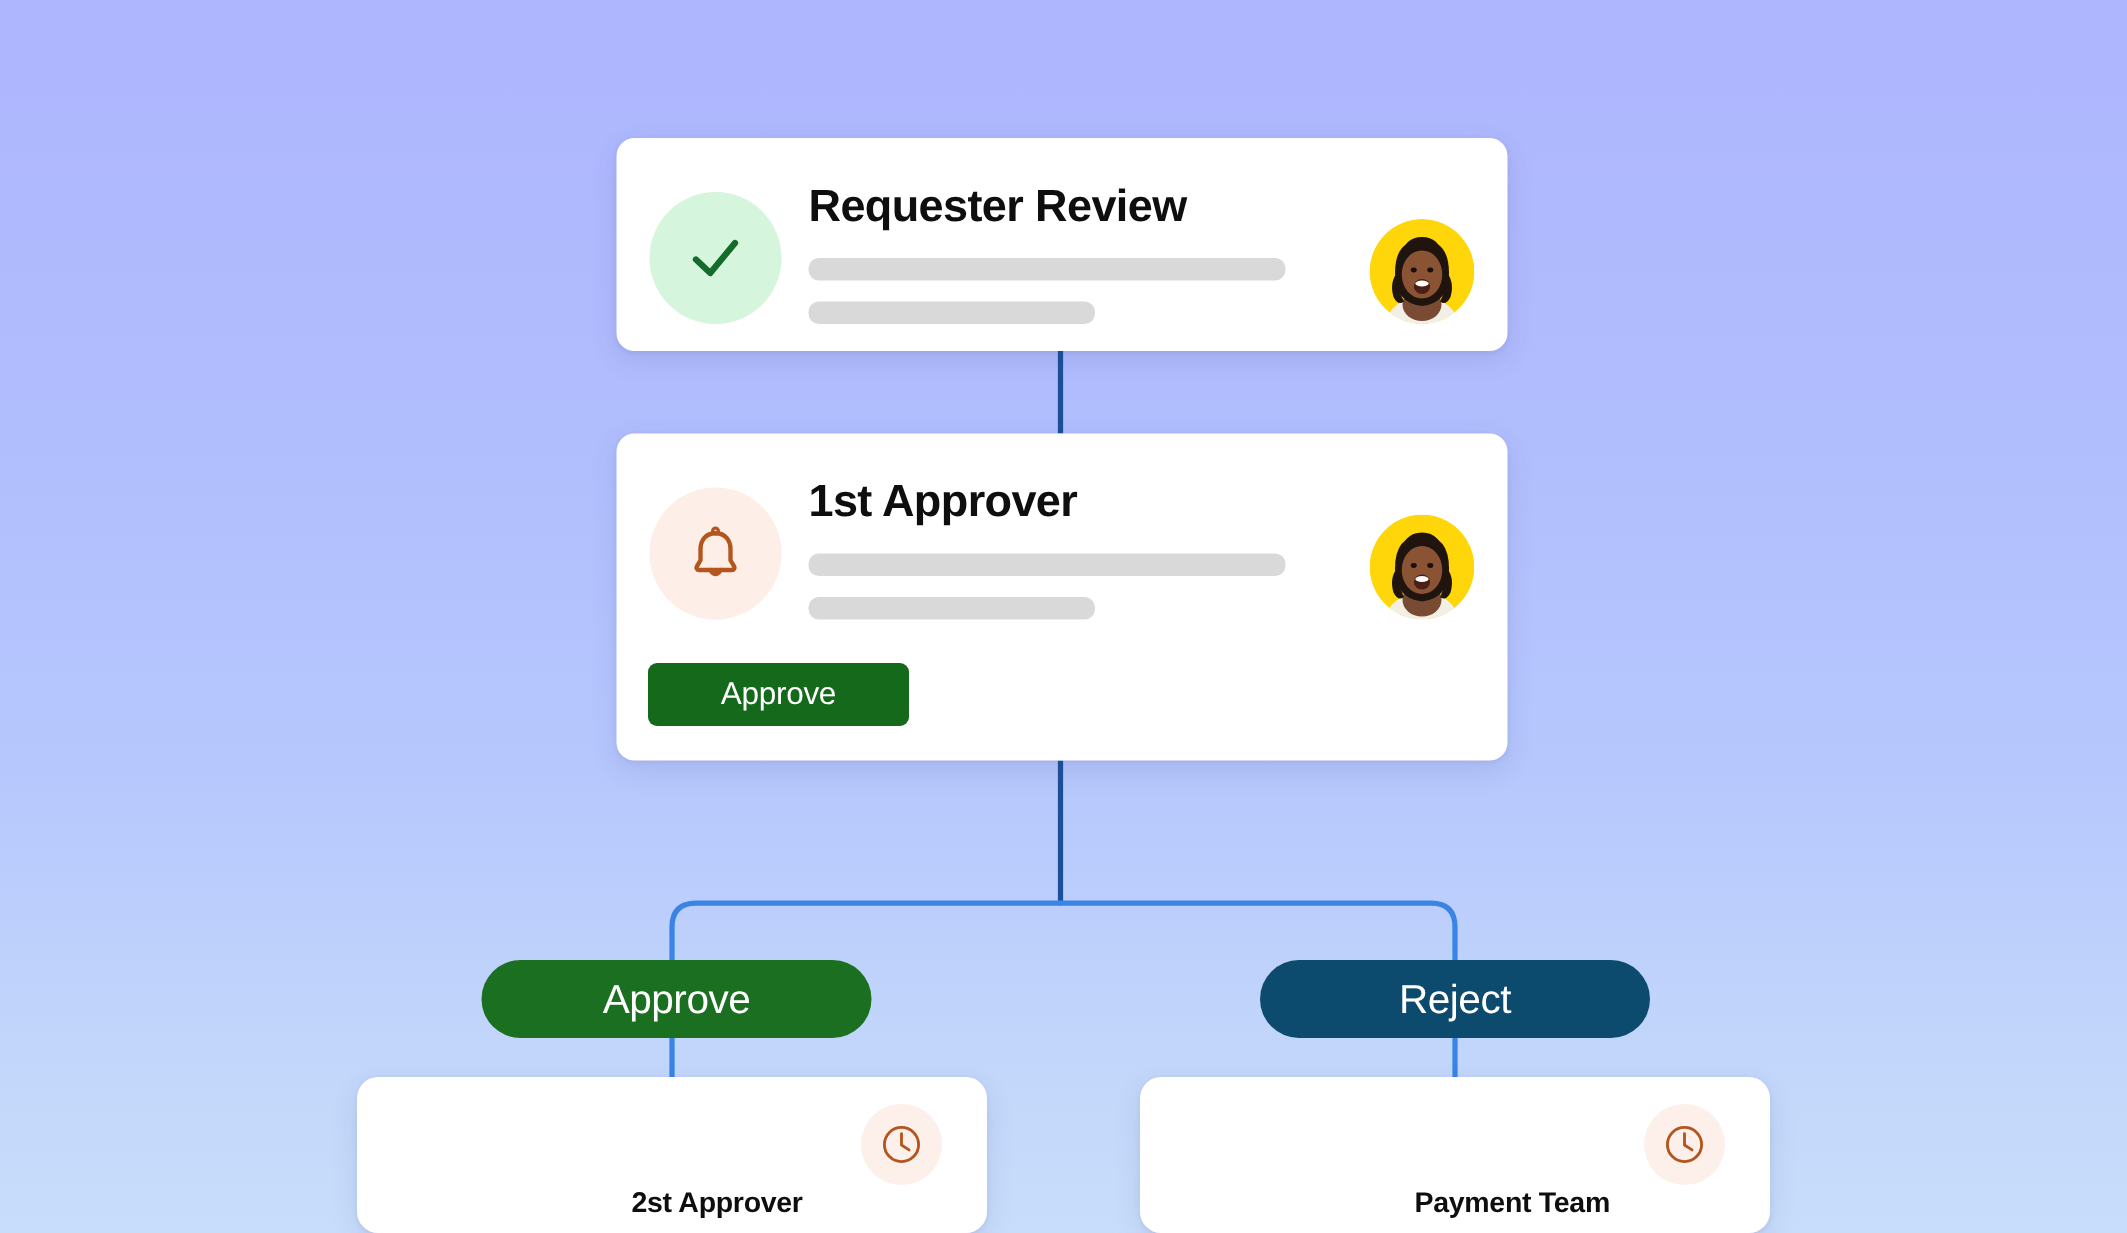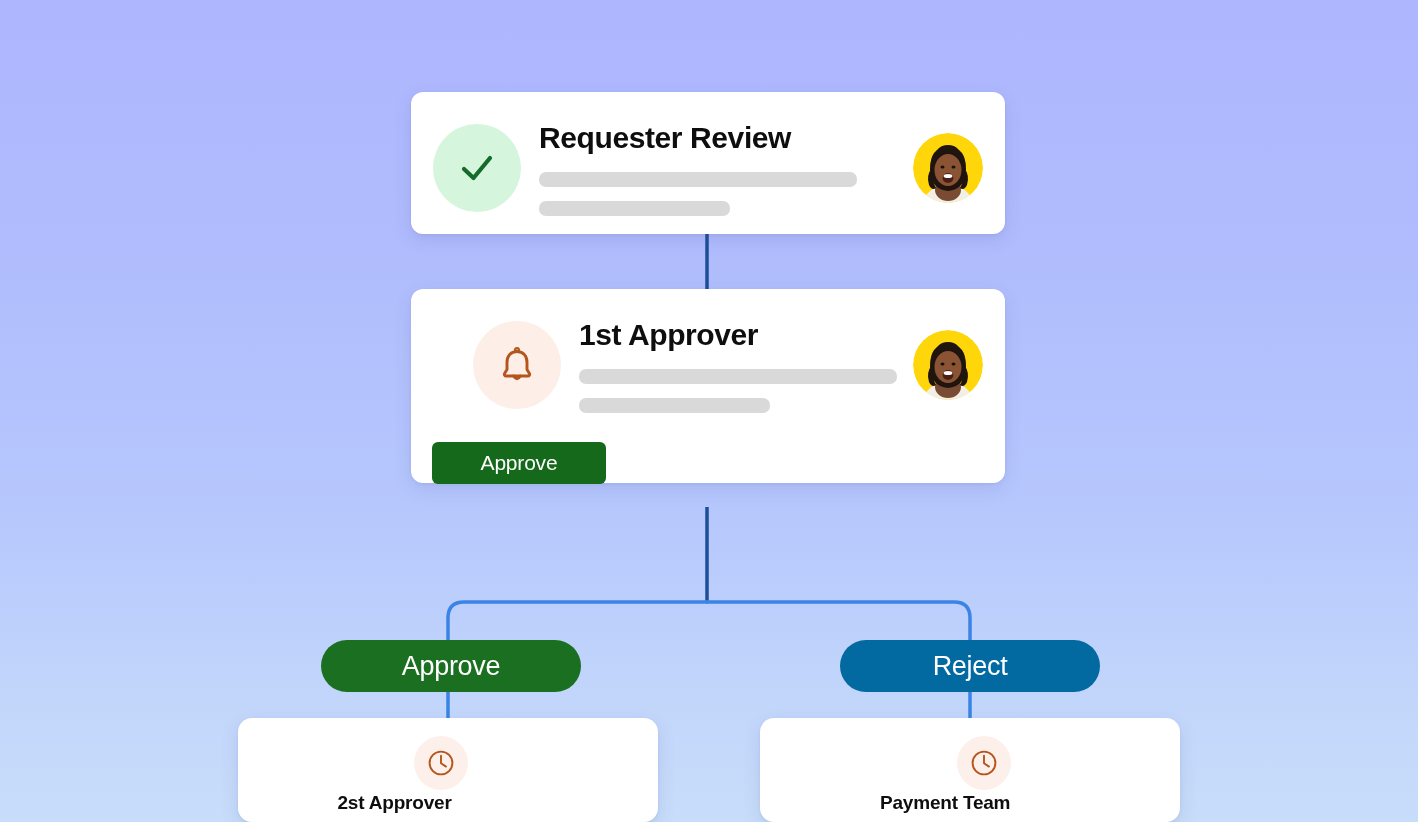--- a/index.html
+++ b/index.html
@@ -46,38 +46,37 @@
 
   #card-requester {
     left: 411px;
     top: 92px;
     height: 142px;
   }
 
   #card-approver1 {
     left: 411px;
     top: 289px;
-    height: 194px;
-    padding-left: 40px;
+    height: 218px;
   }
 
   
   .card--sm {
     width: 420px;
     height: 104px;
     border-radius: 14px;
   }
 
   #card-approver2 { left: 238px; top: 718px; }
   #card-payment  { left: 760px; top: 718px; padding-left: 41px; }
 
   
   .row {
     display: flex;
-    align-items: center;
+    align-items: flex-end;
   }
 
   .card--lg .row { padding: 27px 22px 0 22px; }
   .card--sm .row { padding: 18px 16px 0 16px; flex-direction: column; }
 
   
   .bubble {
     flex: 0 0 auto;
     border-radius: 50%;
     display: flex;
@@ -165,21 +164,21 @@
     left: 321px;
     top: 640px;
     width: 260px;
     background: #1a7020;
   }
 
   #pill-reject {
     left: 840px;
     top: 640px;
     width: 260px;
-    background: #0369a1;
+    background: #0c4a6e;
   }
 </style>
 </head>
 <body>
 
 <div id="stage">
 
   <svg id="connectors" viewBox="0 0 1418 822" width="1418" height="822" fill="none">
 
     <path d="M707 234 L707 289" stroke="#1c4f97" stroke-width="3.5"></path>

